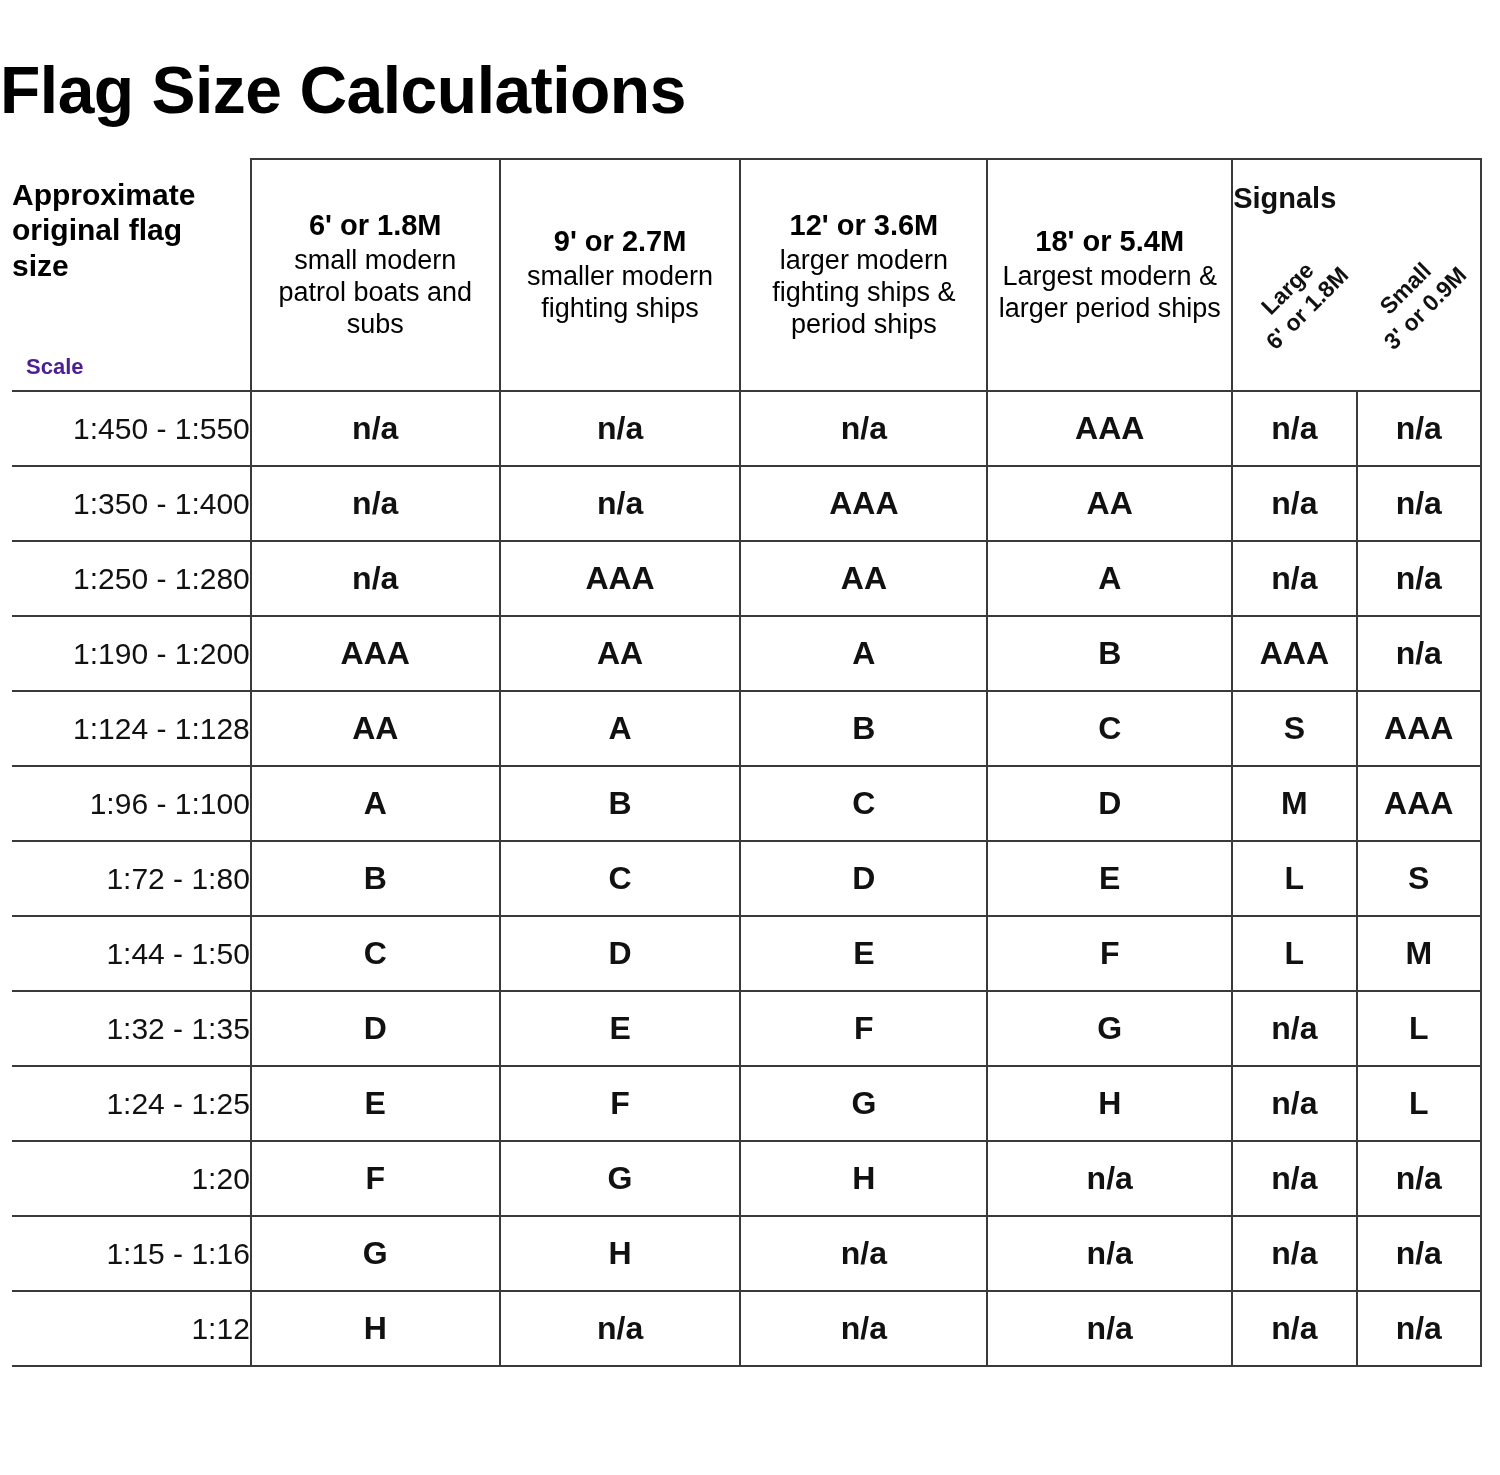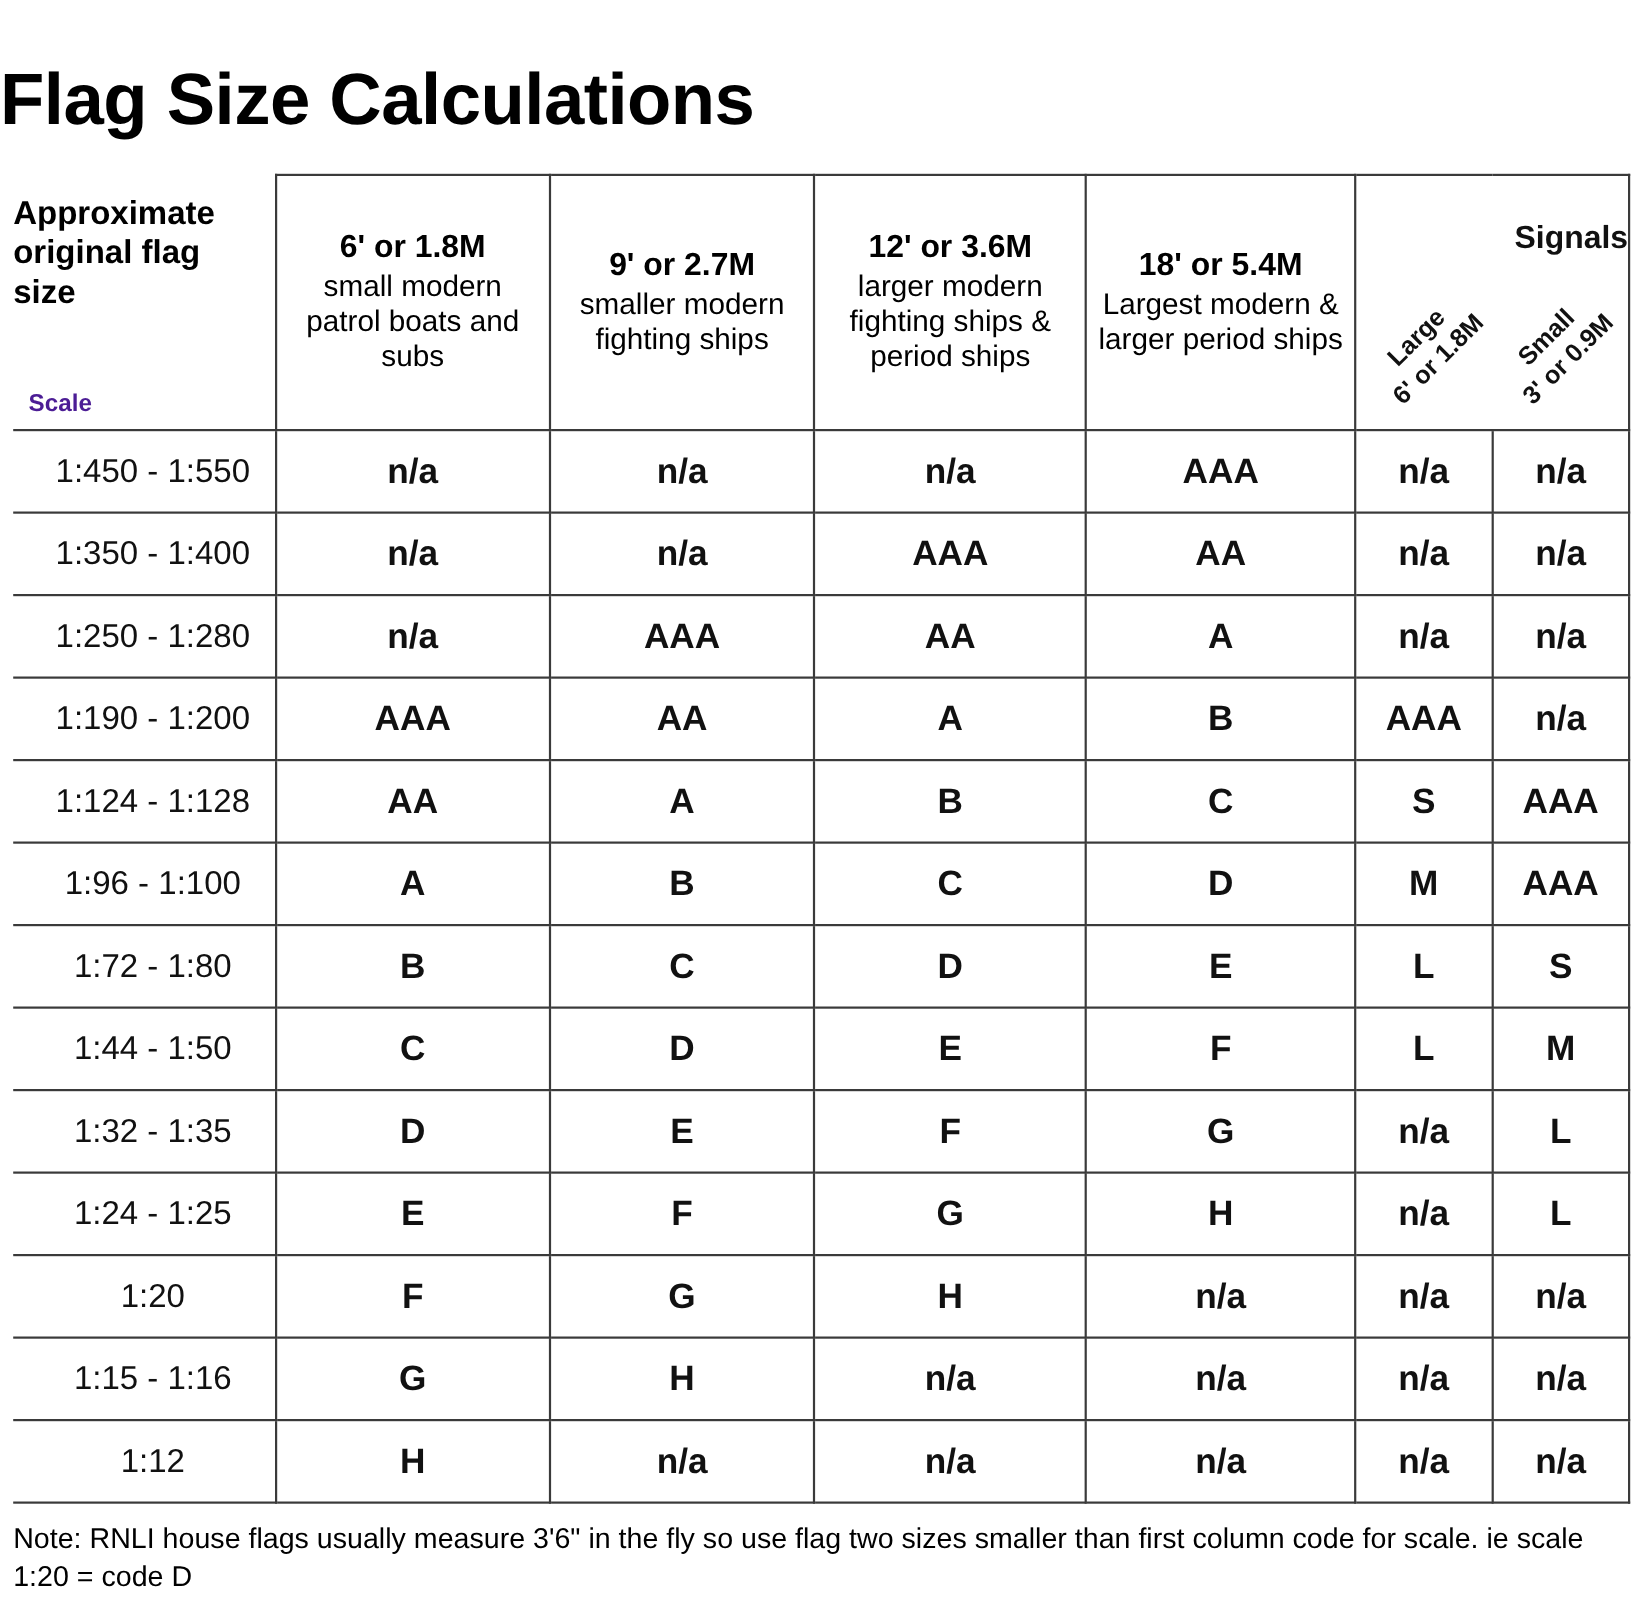--- a/index.html
+++ b/index.html
@@ -95,24 +95,24 @@
   
   .sig-hdr {
     border: 2px solid #3a3a3a;
     border-left: 2px solid #3a3a3a;
     padding: 0;
     vertical-align: top;
     position: relative;
     height: 230px;
   }
   .sig-title {
-    text-align: right;
+    text-align: left;
     font-weight: bold;
     font-size: 29px;
-    padding-top: 40px;
+    padding-top: 22px;
   }
   .sig-rot-wrap {
     display: flex;
     justify-content: space-around;
     align-items: flex-end;
     height: 125px;
     padding: 0 6px;
   }
   .sig-rot {
     transform: rotate(-45deg);
@@ -125,21 +125,21 @@
   }
   .sig-rot .l1 { display: block; }
   .sig-rot .l2 { display: block; }
 
   
   td.scale-cell {
     border: 2px solid #3a3a3a;
     border-left: none;
     font-size: 30px;
     padding: 12px 0 12px 16px;
-    text-align: center;
+    text-align: right;
     white-space: nowrap;
   }
   td.data-cell {
     border: 2px solid #3a3a3a;
     text-align: center;
     font-size: 32px;
     font-weight: bold;
     padding: 12px 4px;
   }
   tr.data-row { height: 75px; }
@@ -328,15 +328,14 @@
         <td class="data-cell">H</td>
         <td class="data-cell">n/a</td>
         <td class="data-cell">n/a</td>
         <td class="data-cell">n/a</td>
         <td class="data-cell">n/a</td>
         <td class="data-cell">n/a</td>
       </tr>
     </tbody>
   </table>
 
-  <div class="note">Note: RNLI house flags usually measure 3'6" in the fly so use flag two sizes smaller than first column code for scale.  ie scale 1:20 = code D</div>
 
 </div>
 
 </body></html>

